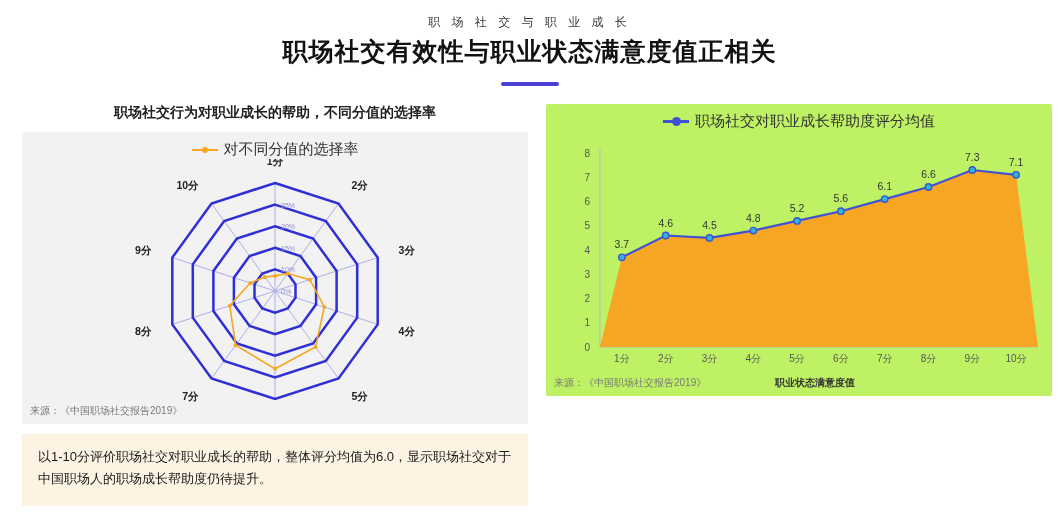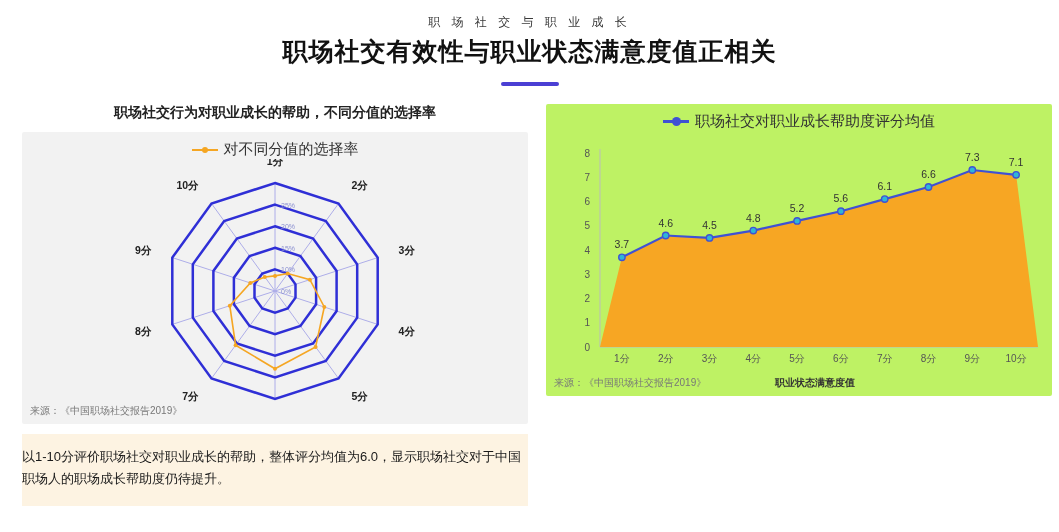--- a/index.html
+++ b/index.html
@@ -96,21 +96,21 @@
     font-weight: bold;
   }
   .footers {
     display: flex;
     gap: 18px;
     padding: 10px 22px 0 22px;
   }
   .footer-box {
     width: 506px;
     background: #fdf3e2;
-    padding: 12px 0;
+    padding: 12px 16px;
     font-size: 13px;
     line-height: 1.7;
     color: #1a1a1a;
     min-height: 72px;
   }
   svg { display: block; }
   .tick-label { font-size: 10px; fill: #555; font-family: "Liberation Sans", sans-serif; }
   .spoke-label { font-size: 10.5px; fill: #222; font-family: "Liberation Sans", sans-serif; font-weight: bold; }
   .ring-label { font-size: 7px; fill: #8a8fd0; font-family: "Liberation Sans", sans-serif; }
   .dot-label { font-size: 10.5px; fill: #333; font-family: "Liberation Sans", sans-serif; }

